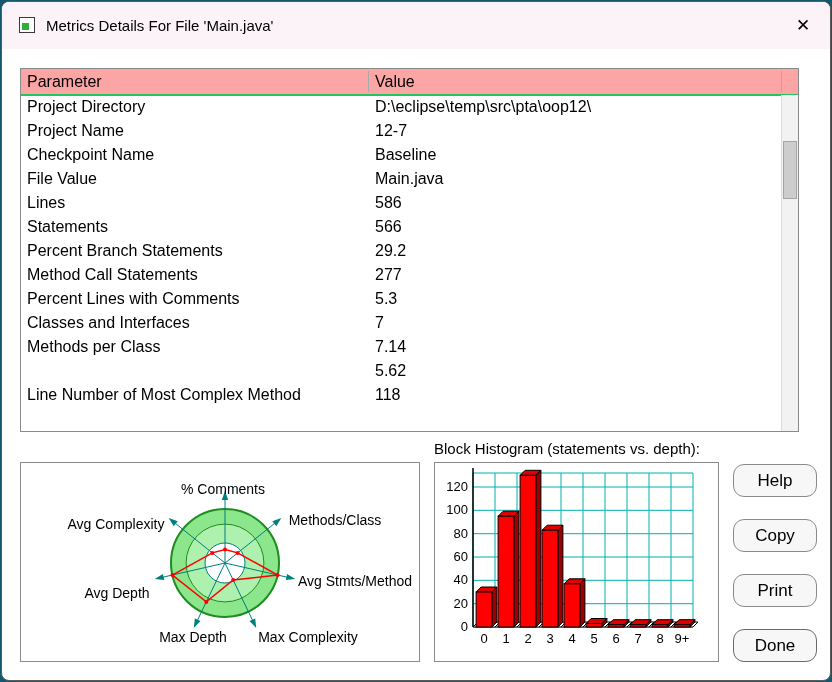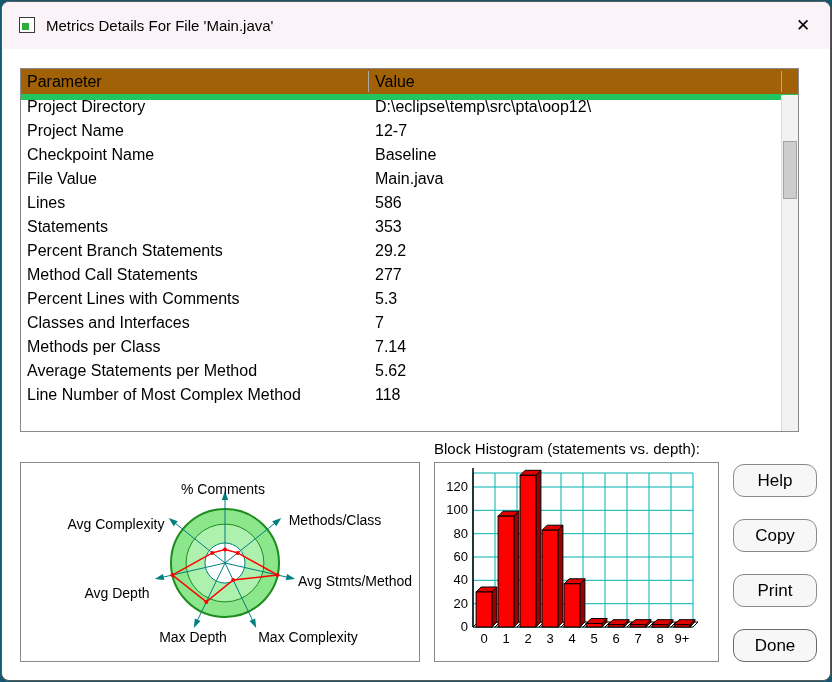--- a/index.html
+++ b/index.html
@@ -25,21 +25,21 @@
   .title{position:absolute;left:44px;top:0;height:47px;line-height:47px;font-size:15px;white-space:nowrap;}
   .close{
     position:absolute;right:12px;top:9px;width:30px;height:30px;line-height:30px;
     text-align:center;font-size:17px;border-radius:5px;
   }
   
   .table{
     position:absolute;left:18px;top:66px;width:779px;height:364px;
     border:1px solid #8a8a8a;background:#fff;box-sizing:border-box;
   }
-  .thead{position:absolute;left:0;top:0;right:0;height:25px;border-bottom:6px solid #22c55e;background:#a16207;}
+  .thead{position:absolute;left:0;top:0;right:0;height:25px;border-bottom:2px solid #22c55e;background:#fca5a5;}
   .thead::before{content:"";position:absolute;left:347px;top:2px;bottom:2px;width:1px;background:#aaa;}
   .thead::after{content:"";position:absolute;left:760px;top:2px;bottom:2px;width:1px;background:#aaa;}
   .th{position:absolute;top:0;height:25px;line-height:25px;font-size:16px;white-space:nowrap;}
   .th1{left:6px;}
   .th2{left:354px;}
   .tbody{position:absolute;left:0;top:26px;right:17px;bottom:0;overflow:hidden;}
   .trow{position:relative;height:24px;}
   .td-param{position:absolute;left:6px;top:0;height:24px;line-height:24px;font-size:16px;white-space:nowrap;}
   .td-value{position:absolute;left:354px;top:0;height:24px;line-height:24px;font-size:16px;white-space:nowrap;}
   .vscroll{
@@ -115,21 +115,21 @@
         <div class="trow">
           <div class="td-param">File Value</div>
           <div class="td-value">Main.java</div>
         </div>
         <div class="trow">
           <div class="td-param">Lines</div>
           <div class="td-value">586</div>
         </div>
         <div class="trow">
           <div class="td-param">Statements</div>
-          <div class="td-value">353</div>
+          <div class="td-value">566</div>
         </div>
         <div class="trow">
           <div class="td-param">Percent Branch Statements</div>
           <div class="td-value">29.2</div>
         </div>
         <div class="trow">
           <div class="td-param">Method Call Statements</div>
           <div class="td-value">277</div>
         </div>
         <div class="trow">
@@ -138,21 +138,20 @@
         </div>
         <div class="trow">
           <div class="td-param">Classes and Interfaces</div>
           <div class="td-value">7</div>
         </div>
         <div class="trow">
           <div class="td-param">Methods per Class</div>
           <div class="td-value">7.14</div>
         </div>
         <div class="trow">
-          <div class="td-param">Average Statements per Method</div>
           <div class="td-value">5.62</div>
         </div>
         <div class="trow">
           <div class="td-param">Line Number of Most Complex Method</div>
           <div class="td-value">118</div>
         </div>
       </div>
     <div class="vscroll">
       <div class="vthumb"></div>
     </div>

